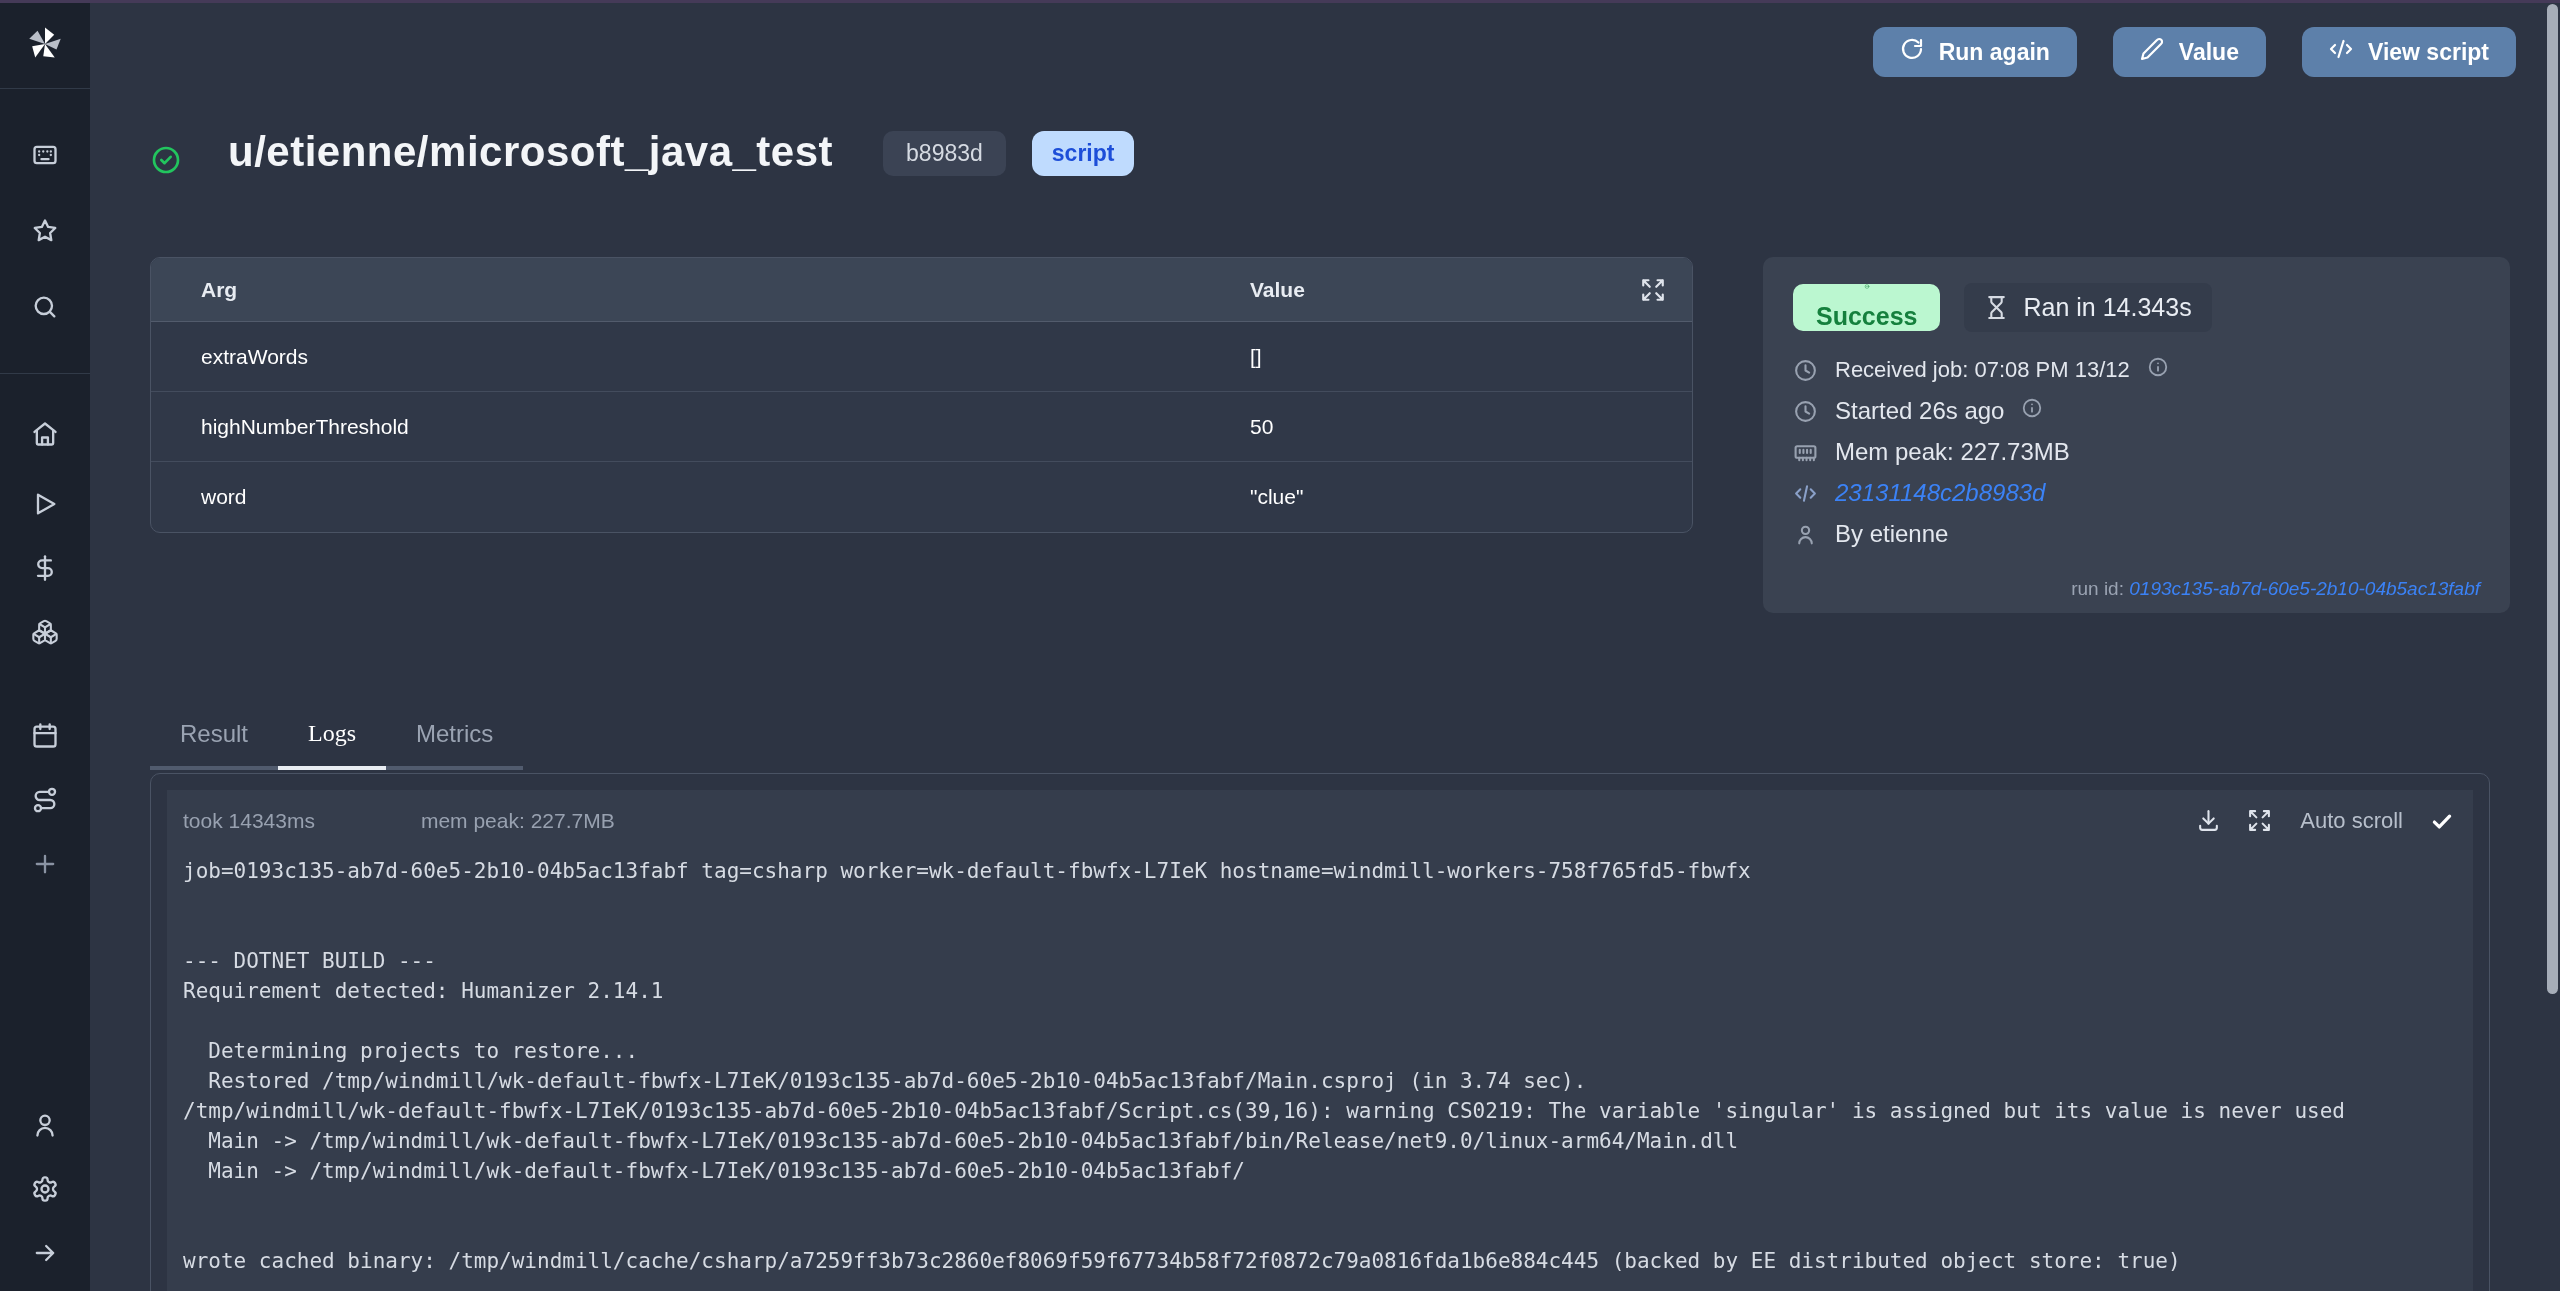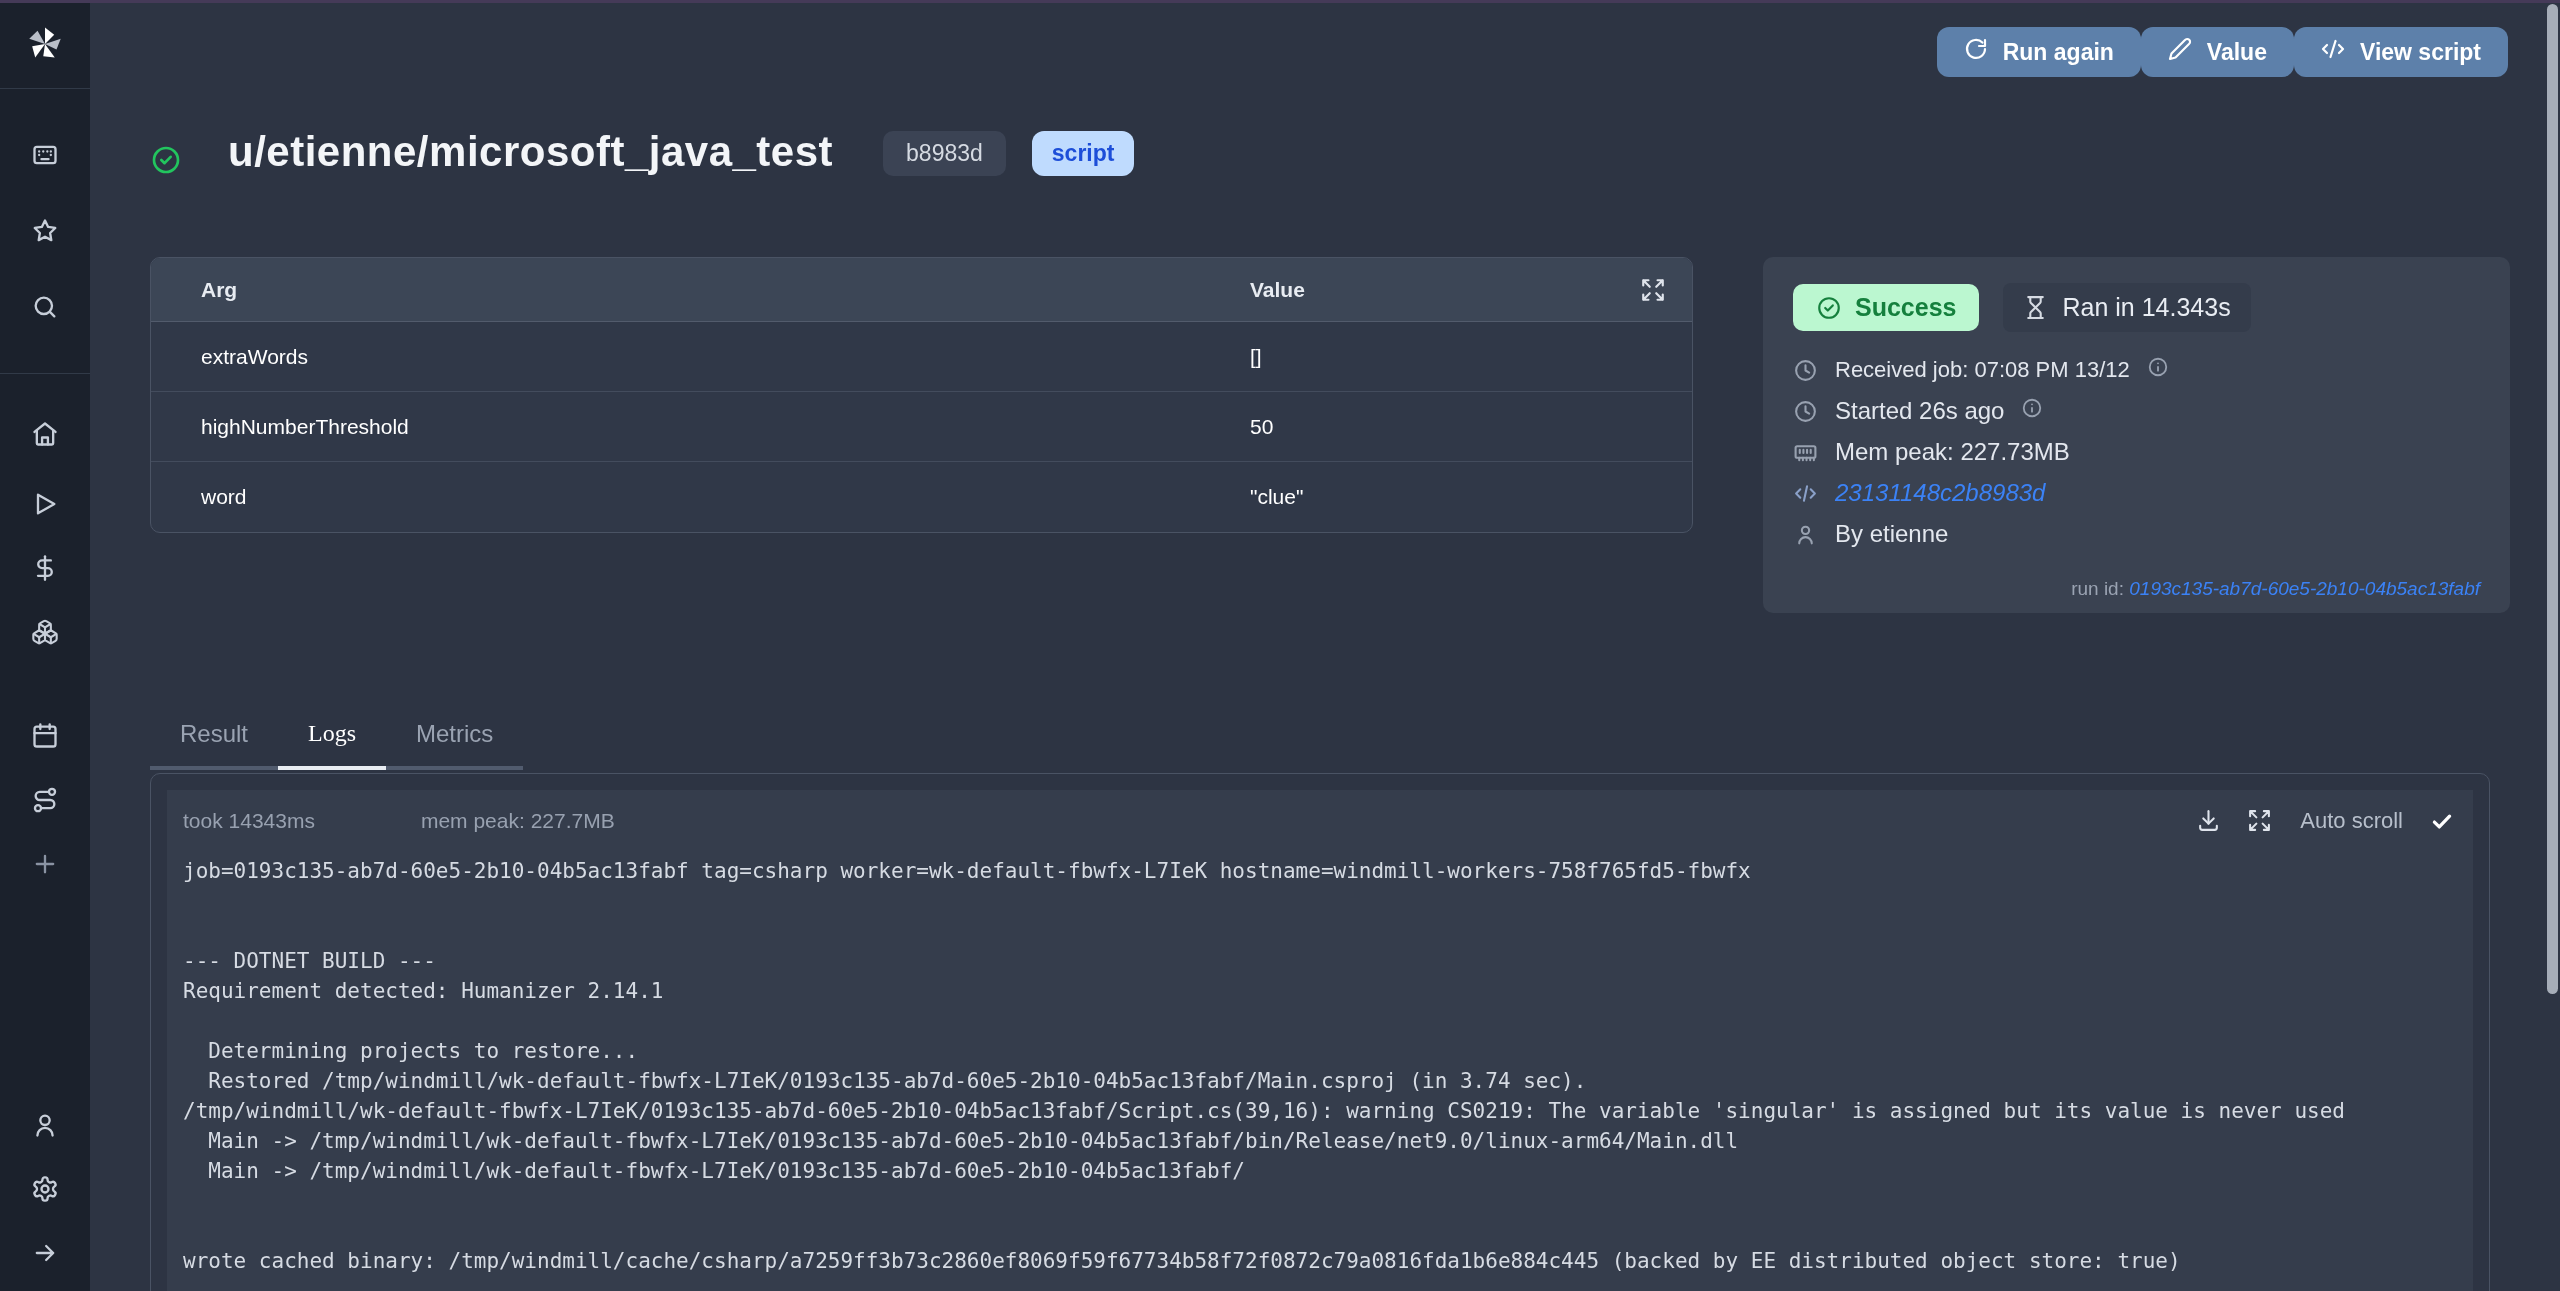--- a/index.html
+++ b/index.html
@@ -16,21 +16,21 @@
   .logo-wrap { height:88px; display:flex; align-items:center; justify-content:center; width:100%; }
   .sb-divider { width:90px; height:1px; background:#313a48; flex:none; }
   .sb-icon { width:90px; height:76px; display:flex; align-items:center; justify-content:center;
              color:#c7ced9; cursor:pointer; flex:none; }
   .sb-icon.small { height:64px; }
   .sb-icon svg { width:28px; height:28px; }
   .sb-gap { height:40px; flex:none; }
   .sb-spacer { flex:1; }
 
   
-  .topbar { position:absolute; top:27px; right:52px; display:flex; z-index:20; }
+  .topbar { position:absolute; top:27px; right:44px; display:flex; gap:36px; z-index:20; }
   .btn { display:flex; align-items:center; gap:15px; height:50px; padding:0 27px;
          background:#5d80aa; border:none; border-radius:12px; color:#ffffff;
          font-family:"Liberation Sans", sans-serif; font-size:23px; font-weight:700; cursor:pointer; }
   .btn svg { width:24px; height:24px; }
 
   
   .title-row { position:absolute; left:150px; top:128px; display:flex; align-items:flex-end; }
   .title-check { color:#22c55e; width:32px; height:32px; margin-right:46px; flex:none; }
   .page-title { font-size:42px; font-weight:700; color:#f3f5f8; letter-spacing:0.5px; }
   .hash-badge { margin-left:50px; background:#3b4354; color:#d5dae2; font-size:23px;
@@ -49,21 +49,21 @@
   .cell-arg { width:1099px; padding-left:50px; flex:none; }
   .cell-val { flex:1; display:flex; align-items:center; }
   .expand-btn { margin-left:auto; margin-right:26px; color:#dfe4ec; background:none; border:none; cursor:pointer; }
   .expand-btn svg { width:26px; height:26px; display:block; }
 
   
   .status-card { position:absolute; left:1763px; top:257px; width:747px; height:356px;
                  background:#3a4251; border-radius:10px; padding:26px 30px; }
   .status-top { display:flex; align-items:center; gap:24px; margin-bottom:24px; }
   .success-badge { display:flex; align-items:center; gap:13px; background:#bbf7d0; color:#15803d;
-                   font-size:25px; font-weight:700; height:47px; padding:0 23px; border-radius:10px; }
+                   font-size:25px; font-weight:700; height:47px; padding:0 23px; border-radius:10px;flex-direction:column; }
   .success-badge svg { width:26px; height:26px; }
   .ran-chip { display:flex; align-items:center; gap:14px; background:#343c4b; color:#e9edf3;
               font-size:25px; height:49px; padding:0 20px; border-radius:8px; }
   .ran-chip svg { width:25px; height:25px; color:#d6dbe3; }
   .meta-row { display:flex; align-items:center; gap:17px; margin-bottom:13px; color:#e3e7ee; font-size:24px; }
   .meta-row.rcv { font-size:22px; }
   .meta-row svg { width:25px; height:25px; color:#98a1b0; flex:none; }
   .meta-row .info-icon svg { width:22px; height:22px; }
   .meta-row.hash svg { color:#8aa0c8; }
   .link { color:#3b82f6; text-decoration:none; cursor:pointer;font-style:italic; }

